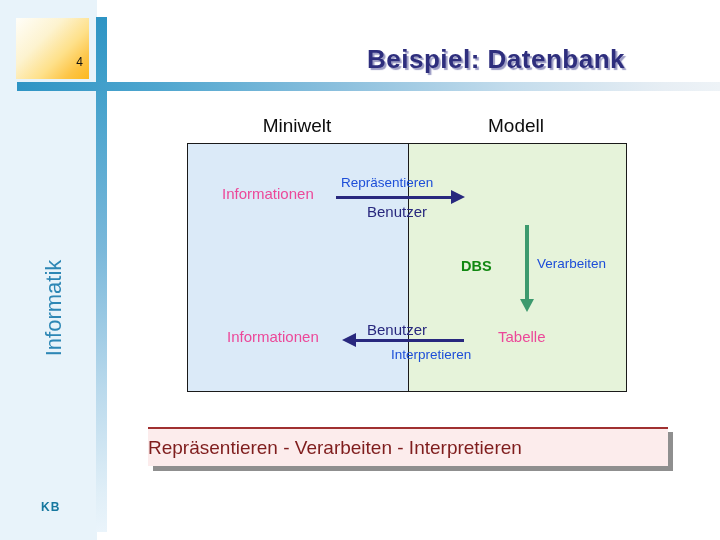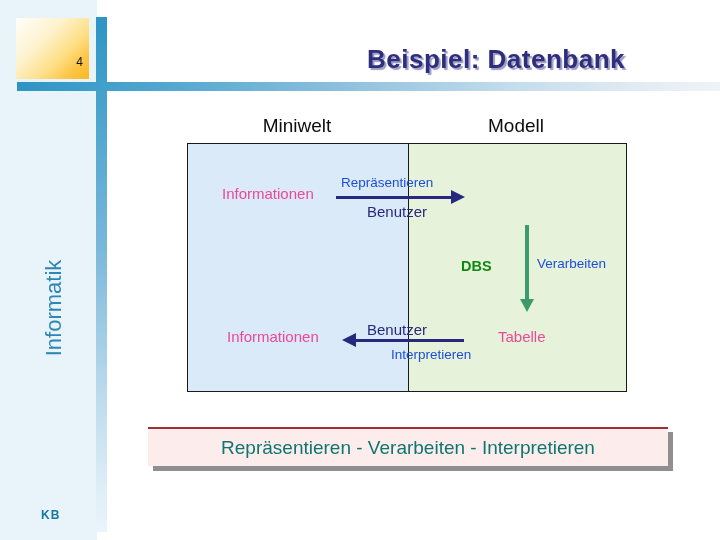--- a/index.html
+++ b/index.html
@@ -57,30 +57,30 @@
   .arr-d { position:absolute; left:337px; top:81px; width:4px; height:74px; background:#3d9a6e; }
   .arr-d::after {
     content:""; position:absolute; left:-5px; bottom:-13px; width:0; height:0;
     border-left:7px solid transparent; border-right:7px solid transparent; border-top:13px solid #3d9a6e;
   }
   
   .summary {
     position:absolute; left:148px; top:427px; width:520px; height:37px;
     background:#fcecec; border-top:2px solid #a03030;
     box-shadow:5px 5px 0 0 #8f8f8f;
-    display:flex; align-items:center; justify-content:center;
-    font-size:19px; color:#0f766e;
+    display:flex; align-items:center; justify-content:flex-start;
+    font-size:19px; color:#7f1d1d;
   }
   
   .vert-label {
     position:absolute; left:54px; top:308px;
     transform:translate(-50%,-50%) rotate(-90deg); transform-origin:center;
     white-space:nowrap; font-size:22px; color:#2d87b5;
   }
-  .kb { position:absolute; left:41px; top:500px; font-size:12px; font-weight:700; letter-spacing:1px; color:#17789f;margin-top:8px; }
+  .kb { position:absolute; left:41px; top:500px; font-size:12px; font-weight:700; letter-spacing:1px; color:#17789f; }
 </style>
 </head>
 <body>
 
 <div class="slide">
 
   <div class="side-strip"></div>
   <div class="v-line"></div>
   <div class="h-line"></div>
 

